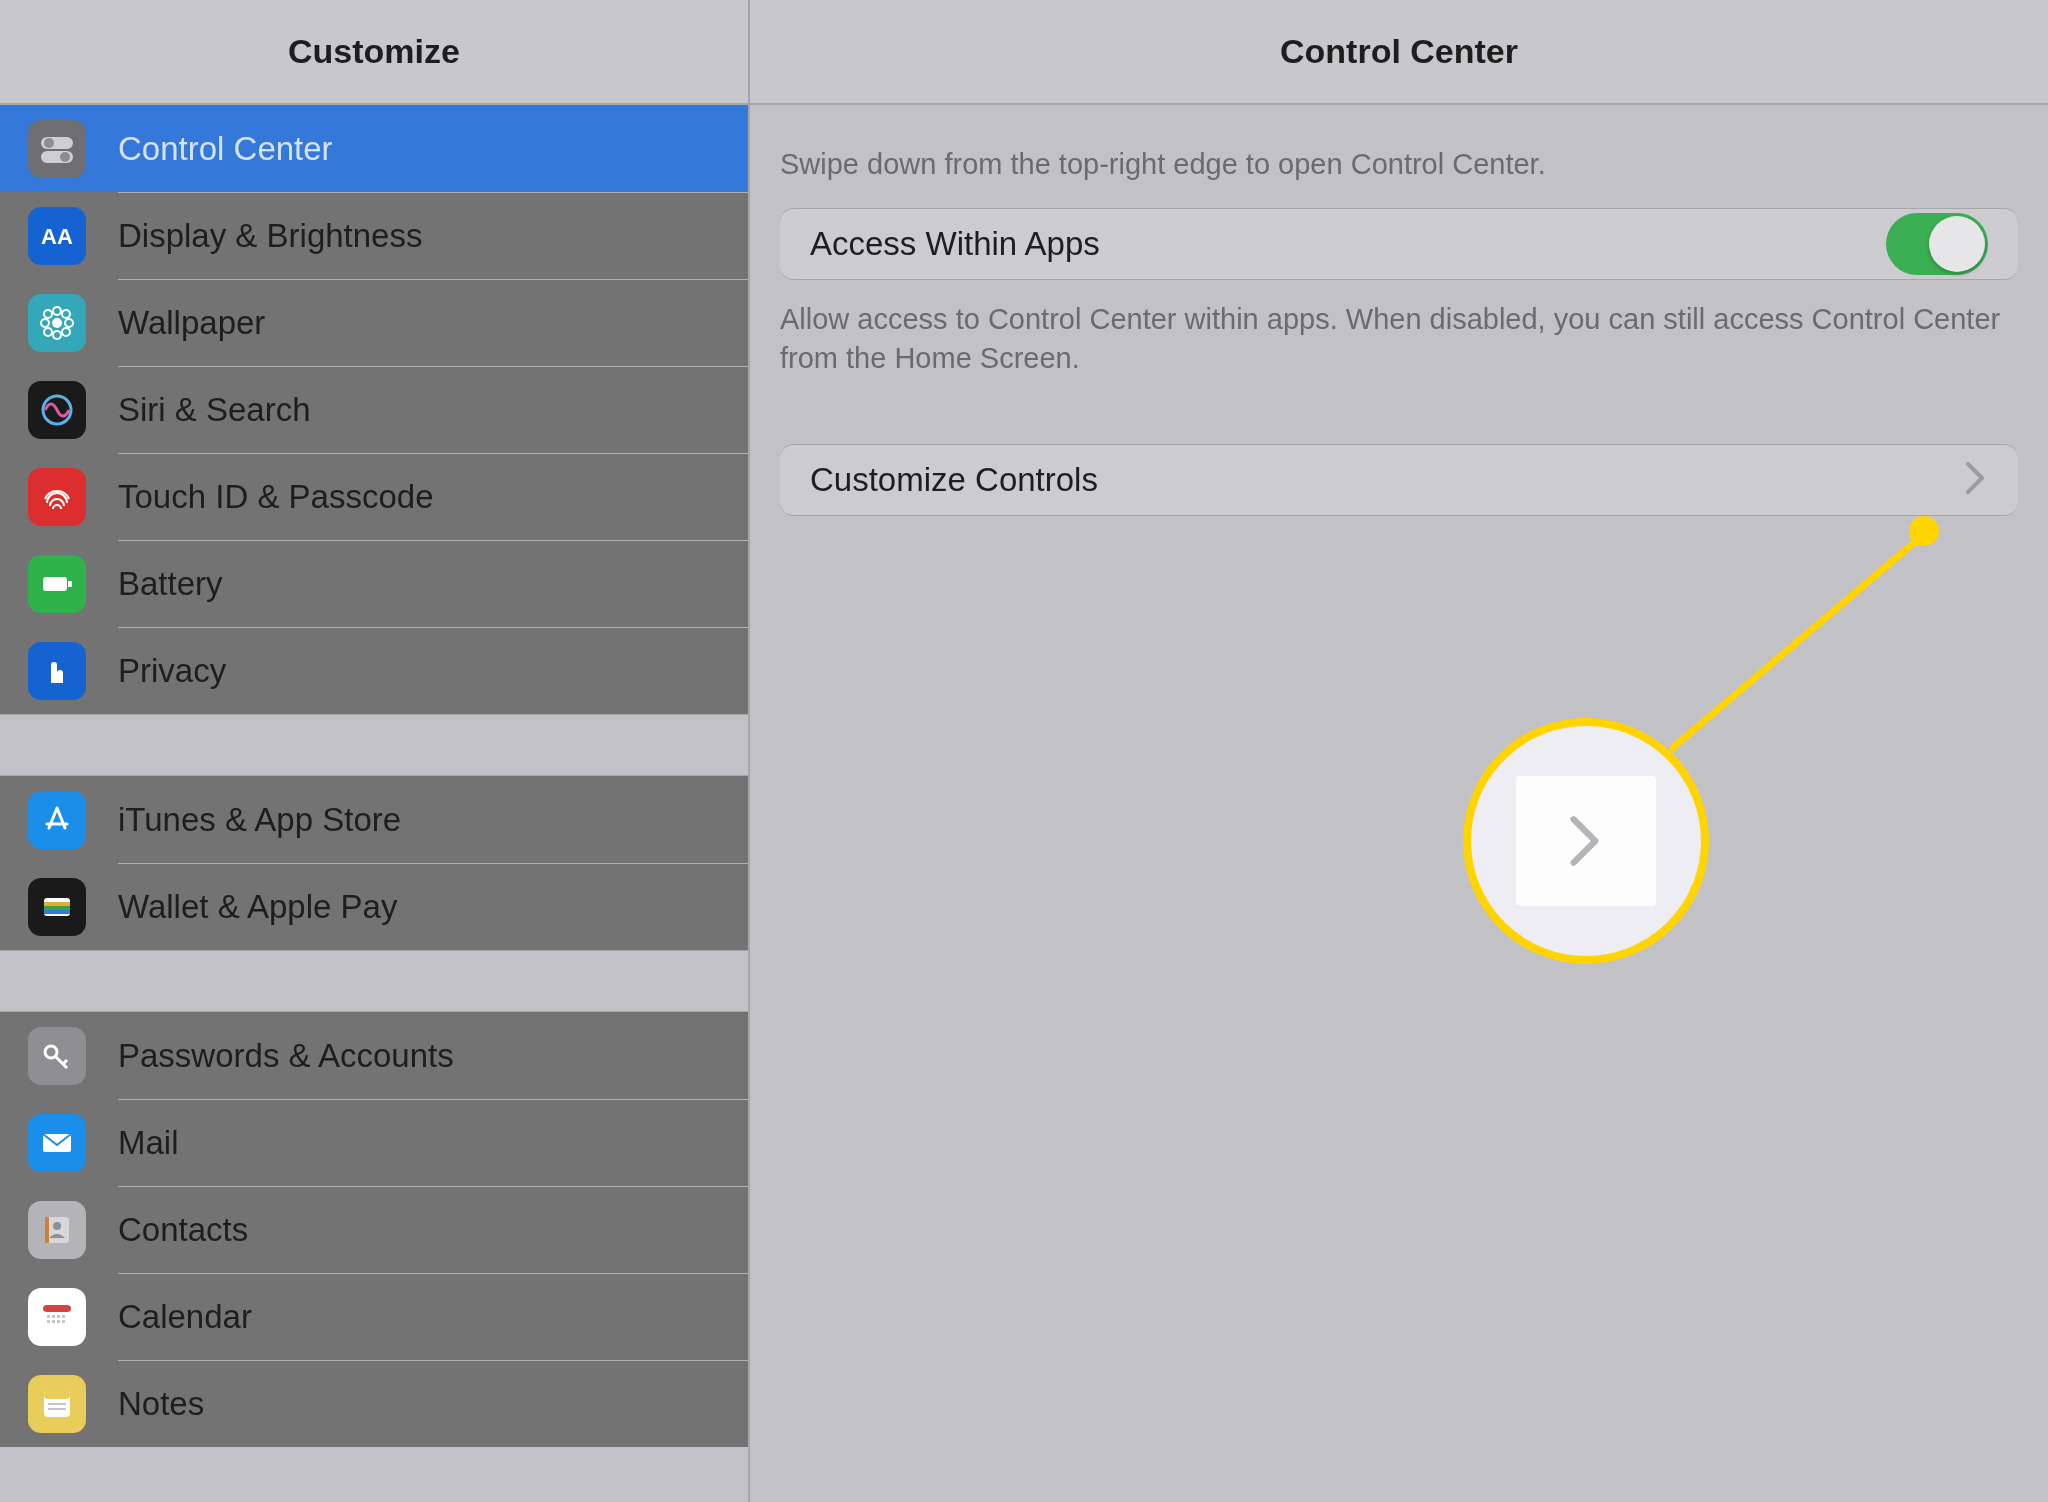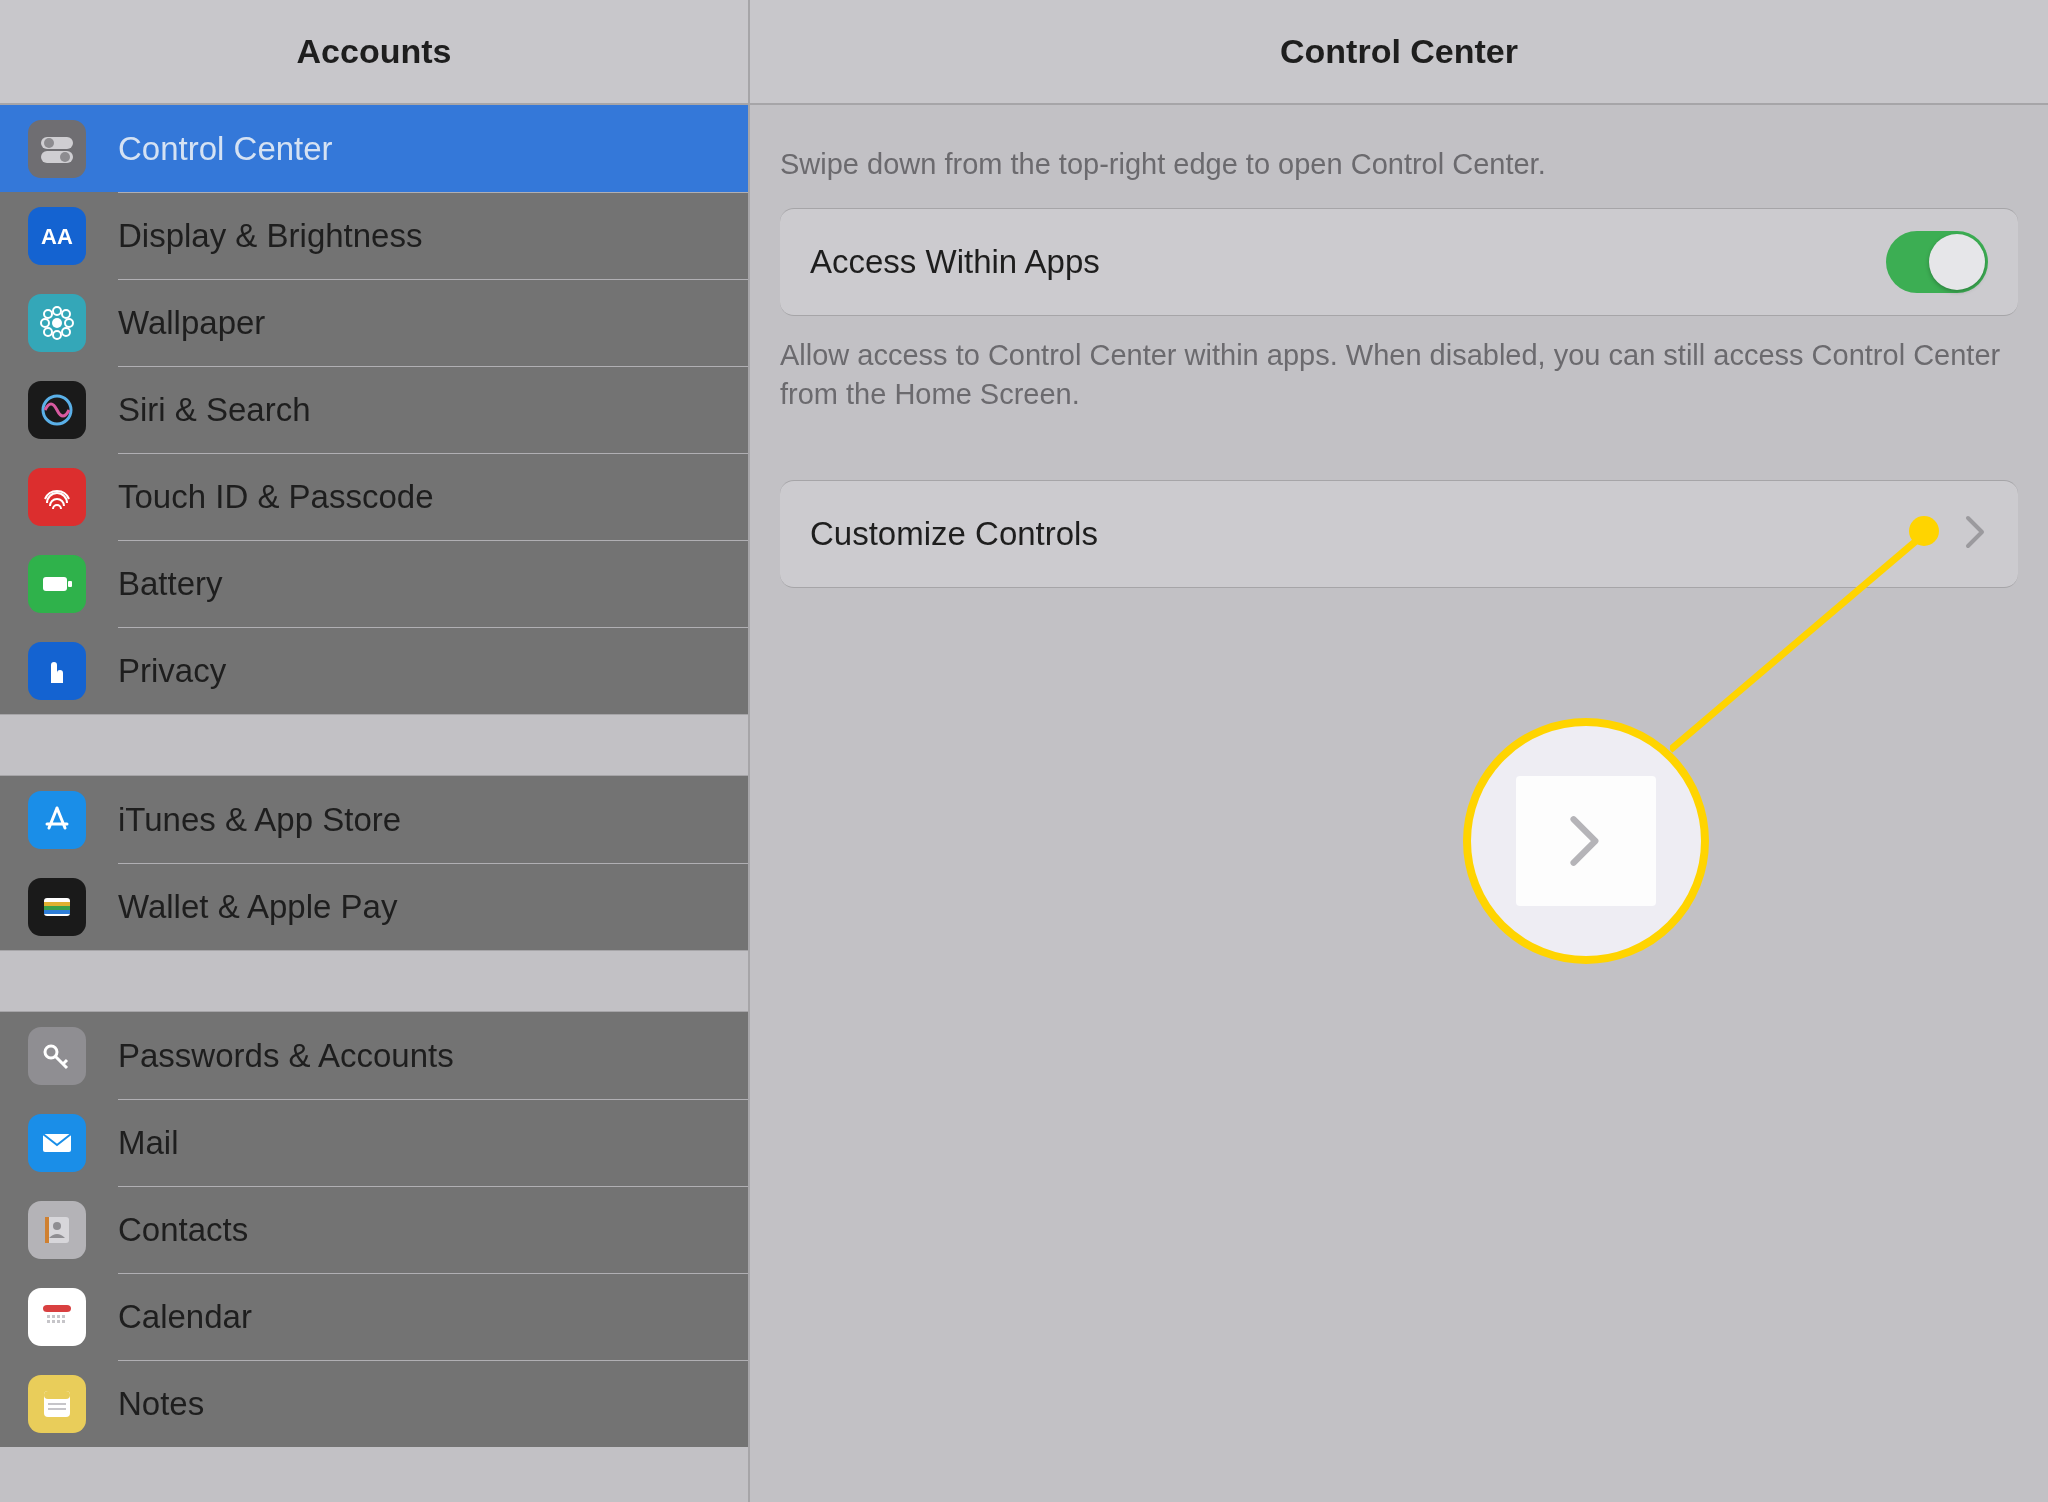--- a/index.html
+++ b/index.html
@@ -102,21 +102,21 @@
   .caption {
     font-size: 29px;
     color: #6b6a6e;
     padding: 40px 30px 24px 30px;
     line-height: 1.35;
   }
   .cell {
     background: #cccbcf;
     border-top: 1px solid #a6a5a8;
     border-bottom: 1px solid #a6a5a8;
-    height: 108px;
+    height: 72px;
     display: flex;
     align-items: center;
     padding: 0 30px;
     margin: 0;
   }
   .cell-label {
     font-size: 33px;
     color: #1e1e1e;
     flex: 1;
   }
@@ -177,21 +177,21 @@
     position: absolute;
     left: 1670px; top: 535px;
     width: 380px; height: 260px;
   }
 </style>
 </head>
 <body>
 
 <div class="sidebar">
   <div class="sidebar-header">
-    <div class="sidebar-title">Accounts</div>
+    <div class="sidebar-title">Customize</div>
   </div>
   <div id="sidebar-groups">
       <div class="group">
         <div class="row selected">
           <div class="row-icon" style="background: rgb(111, 110, 114);">
             <svg viewBox="0 0 36 36">
               <use href="#i-cc"></use>
             </svg>
           </div>
           <div class="row-label">Control Center</div>

